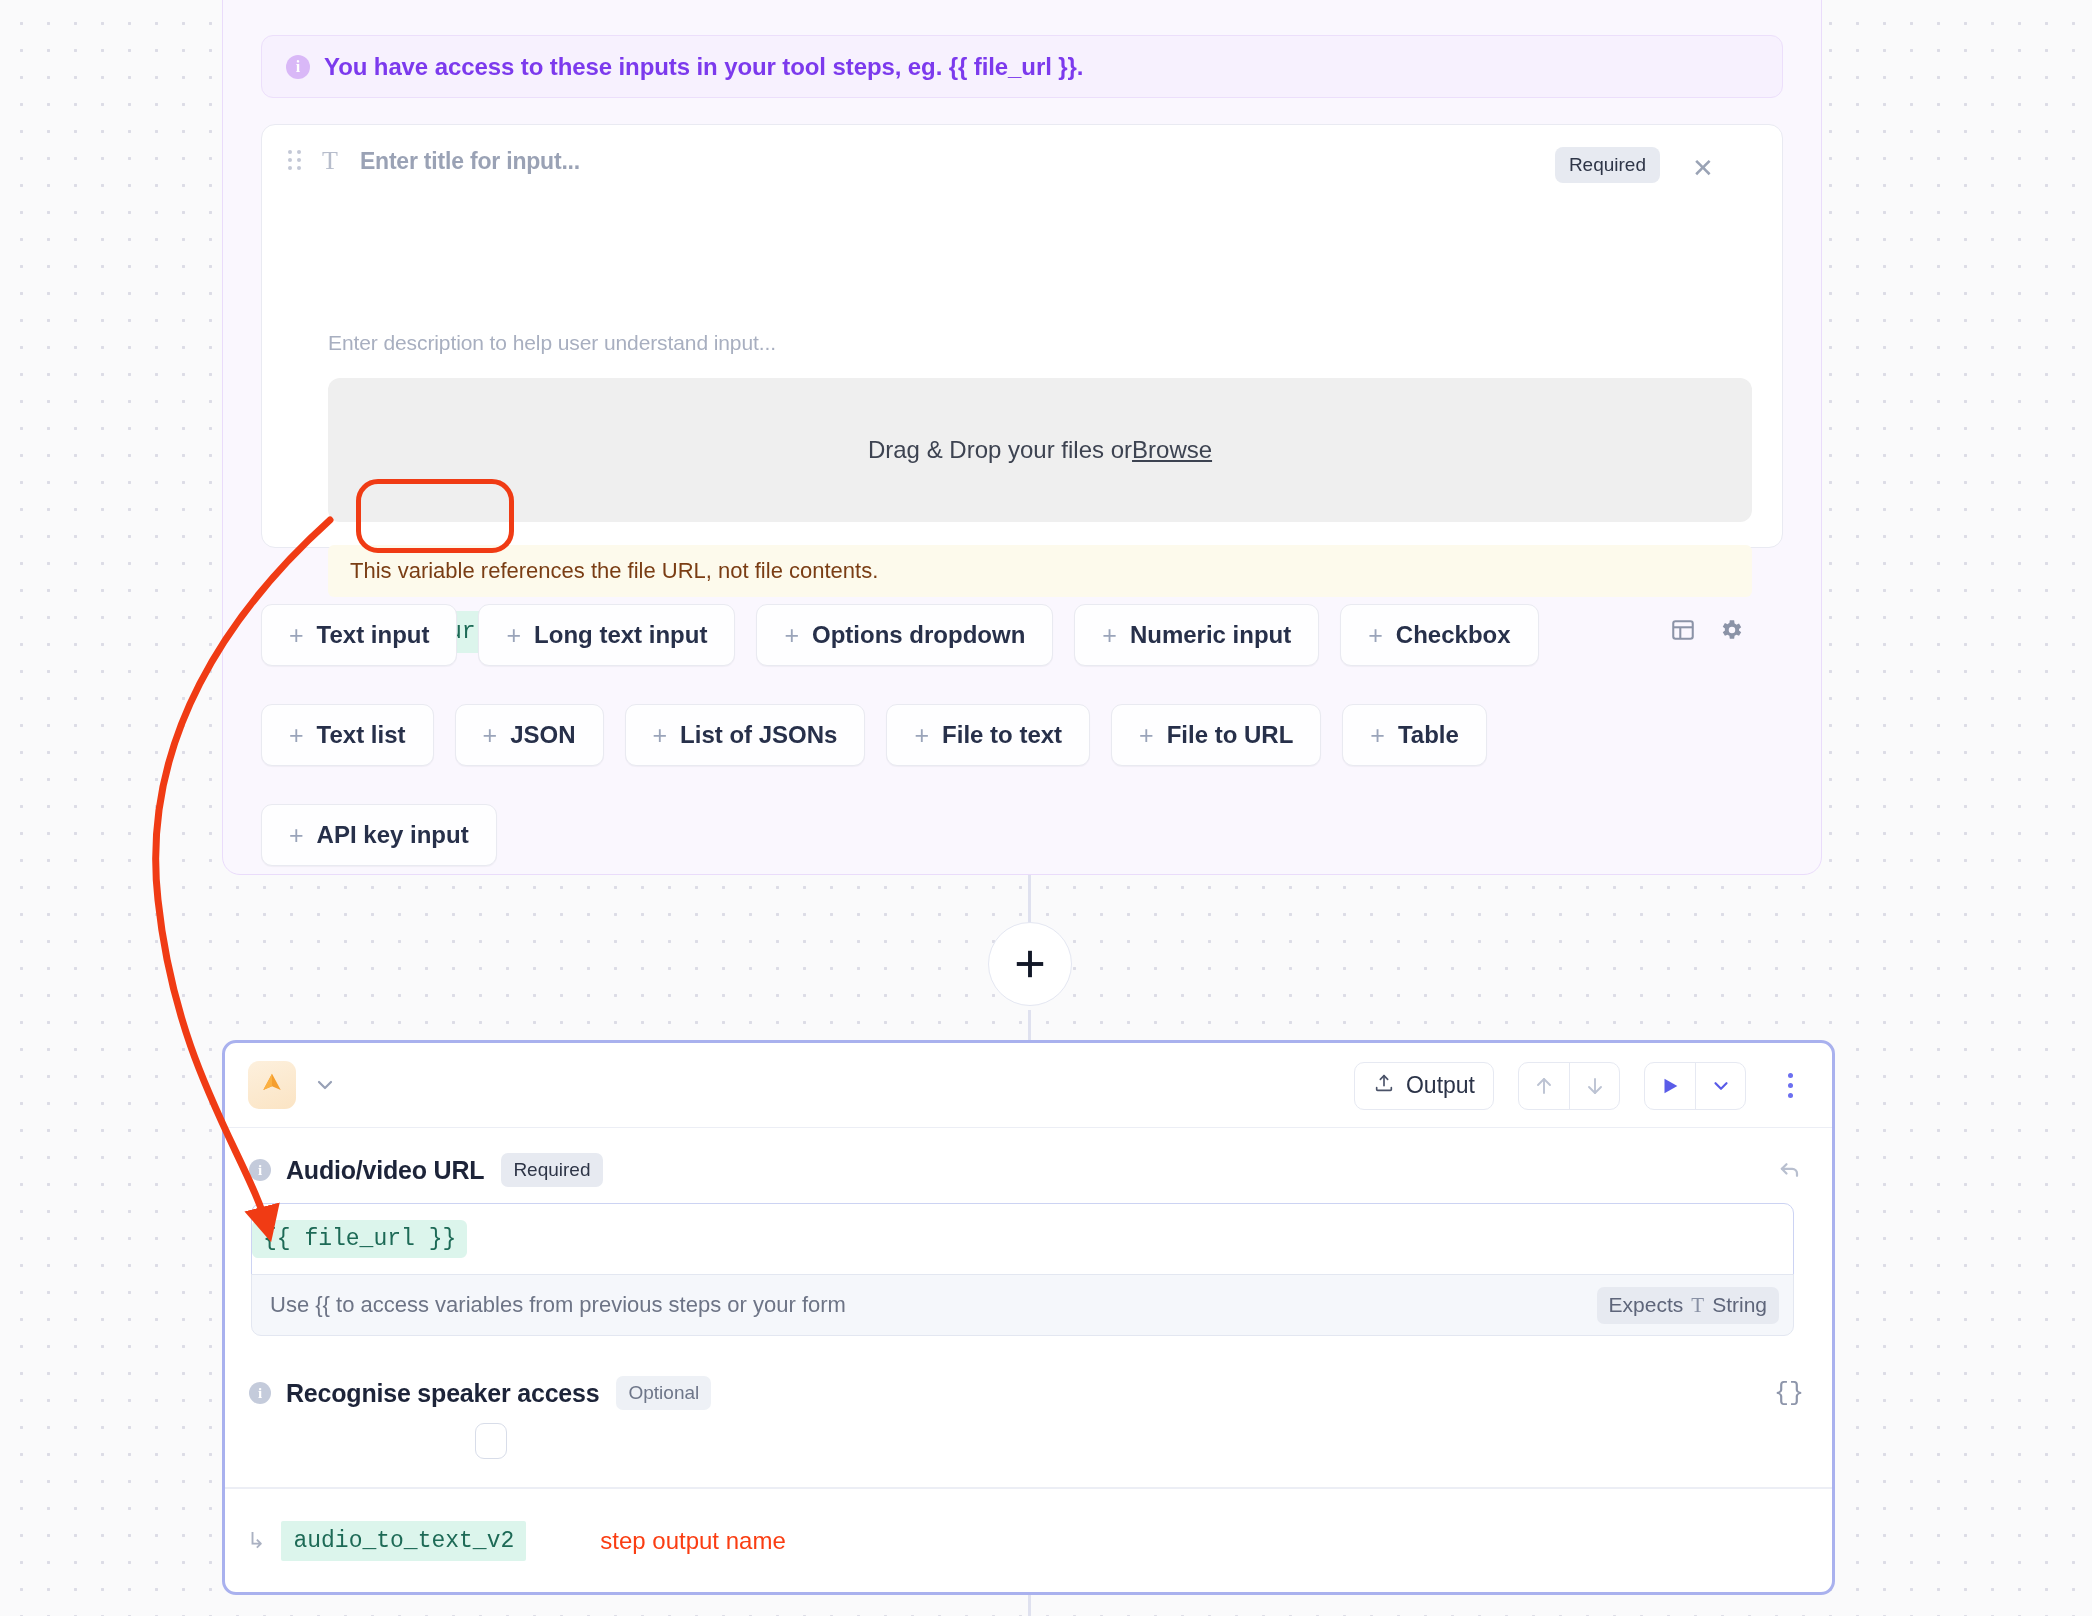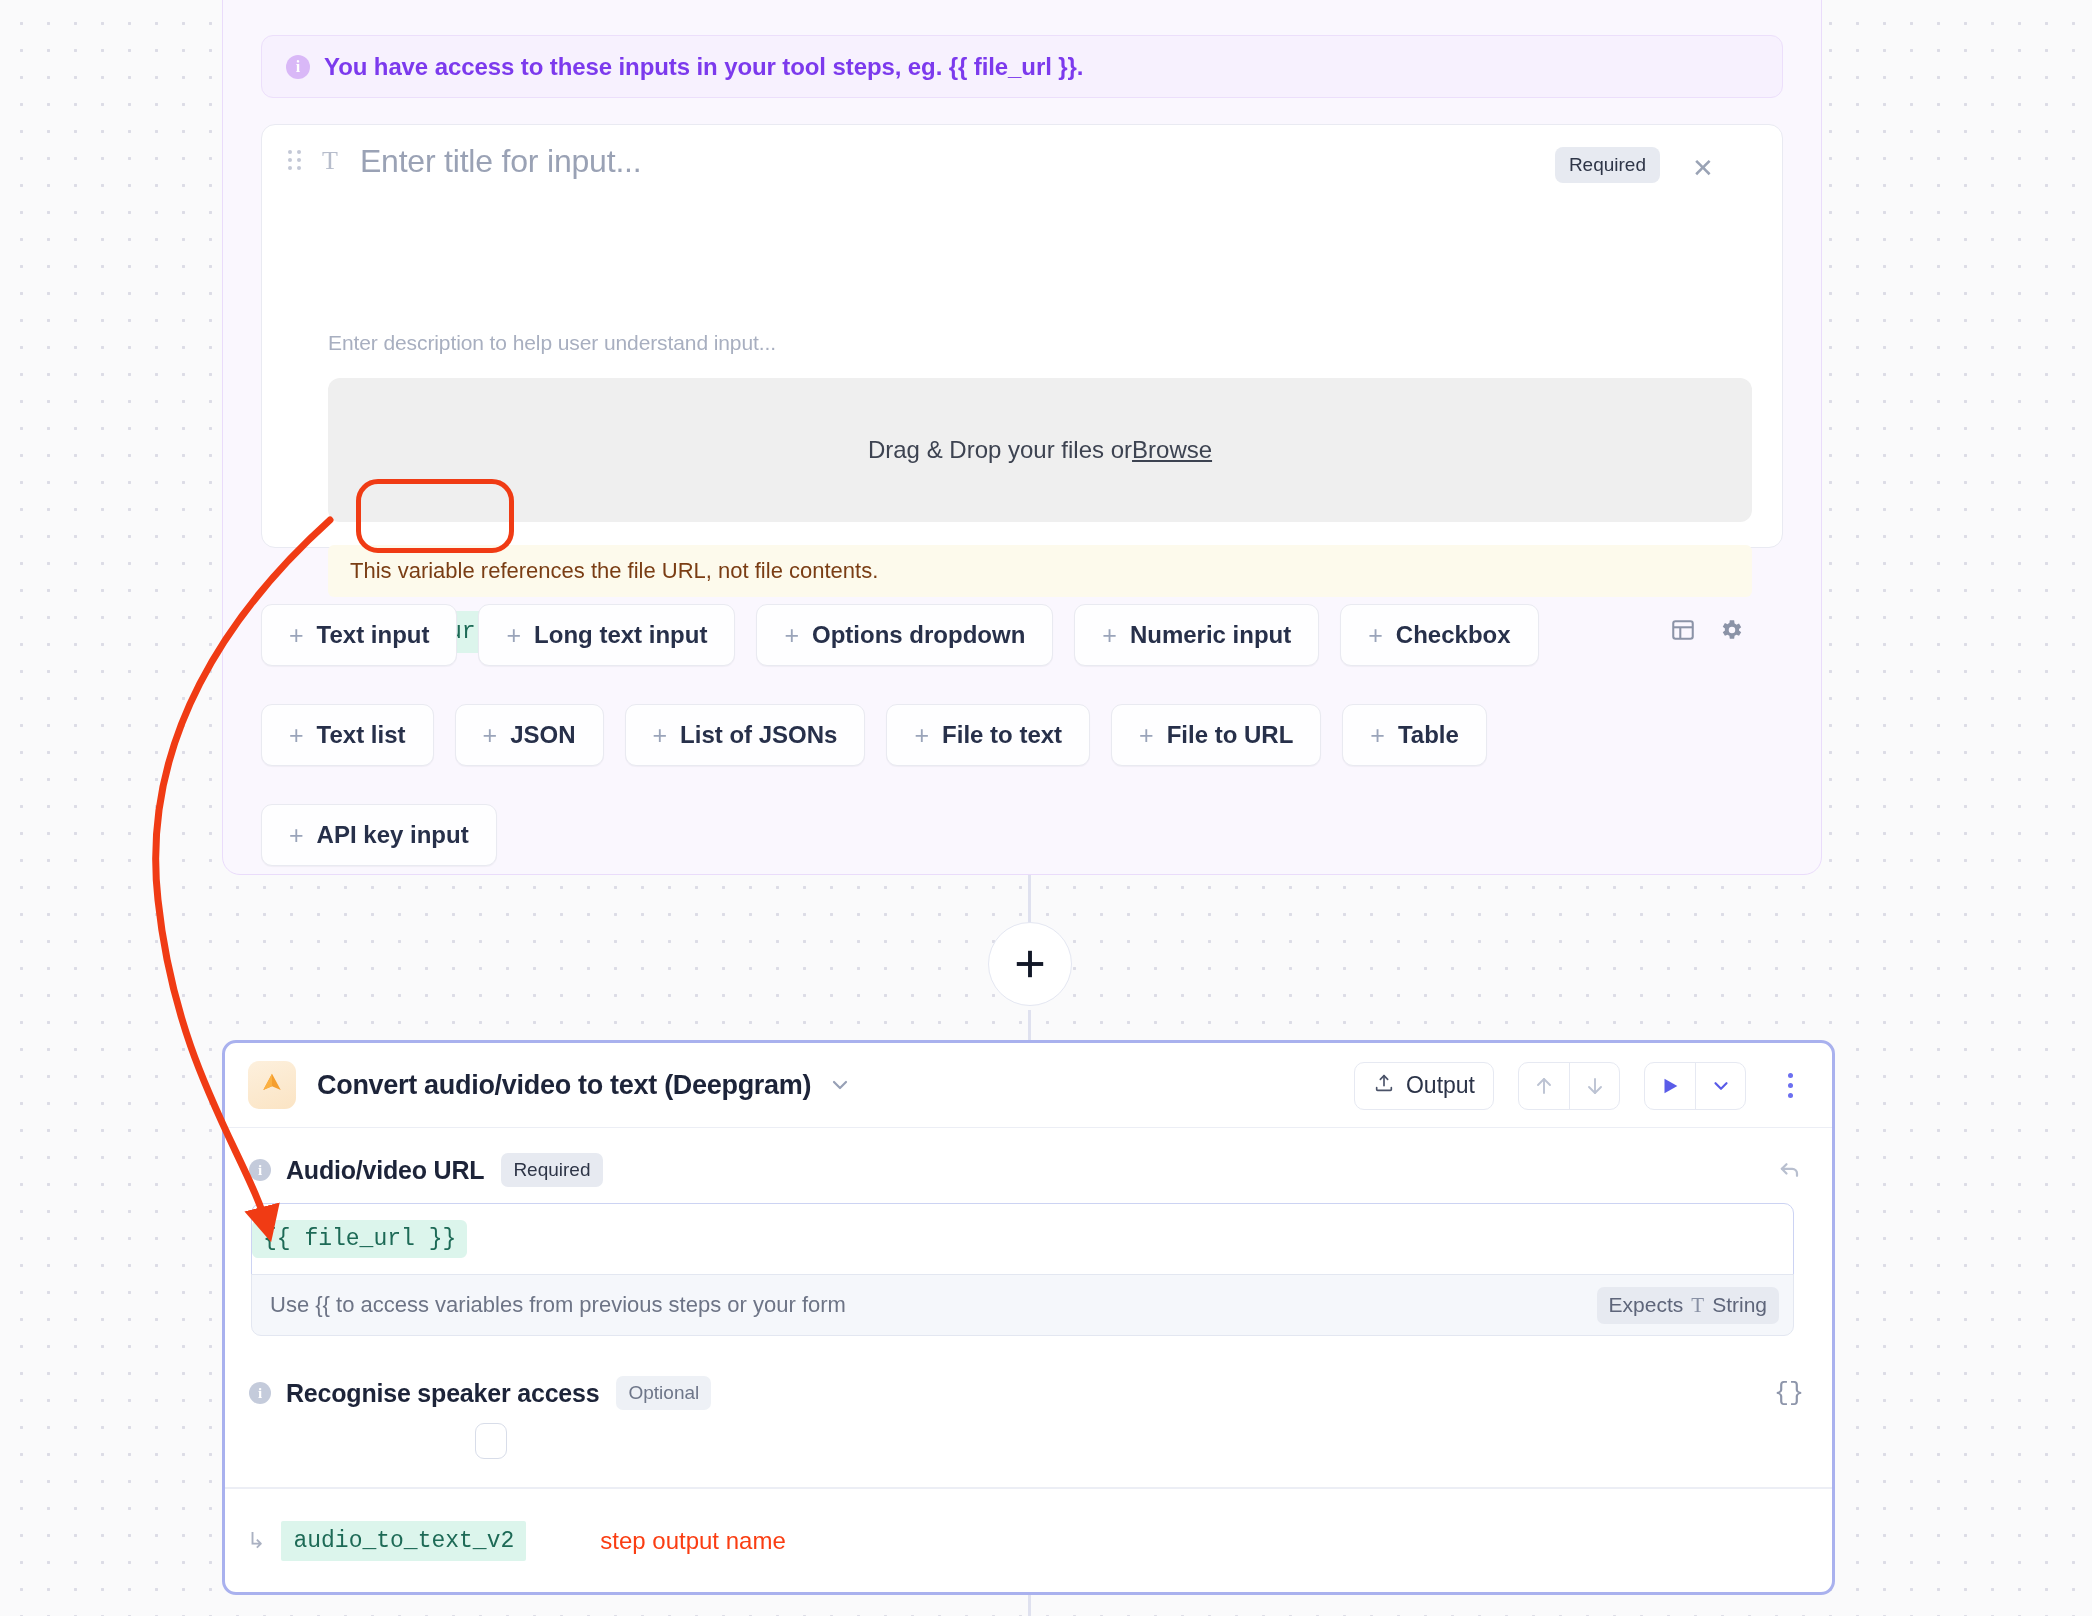--- a/index.html
+++ b/index.html
@@ -110,22 +110,22 @@
   }
   .t-icon {
     margin-left: 20px;
     font-family: "Liberation Serif", serif;
     font-size: 26px;
     color: #b7bdcc;
     line-height: 1;
   }
   #card-title {
     margin-left: 22px;
-    font-size: 32px;
-    font-weight: 400;
+    font-size: 23px;
+    font-weight: 700;
     color: #9aa2b5;
     letter-spacing: -0.2px;
   }
   .badge-required {
     position: absolute;
     right: 122px; top: 22px;
     background: #e7eaf1;
     color: #2e3547;
     font-size: 19px;
     font-weight: 500;
@@ -612,21 +612,20 @@
 
 <div id="step-card">
 
   <div id="step-head">
     <span id="step-logo">
       <svg width="30" height="30" viewBox="0 0 24 24">
         <path d="M12 3 L19 16 L12 13 L5 16 Z" fill="#f59e2e"></path>
         <path d="M12 3 L12 13 L5 16 Z" fill="#fbb042"></path>
       </svg>
     </span>
-    <span id="step-title">Convert audio/video to text (Deepgram)</span>
     <span id="step-caret">
       <svg width="24" height="24" viewBox="0 0 24 24" fill="none" stroke="#97a0b6" stroke-width="2.2" stroke-linecap="round" stroke-linejoin="round">
           <polyline points="6 9 12 15 18 9"></polyline>
         </svg>
     </span>
 
     <div id="step-actions">
       <button class="btn-output">
         <span>
           <svg width="22" height="22" viewBox="0 0 24 24" fill="none" stroke="#4a5268" stroke-width="1.8" stroke-linecap="round" stroke-linejoin="round">

